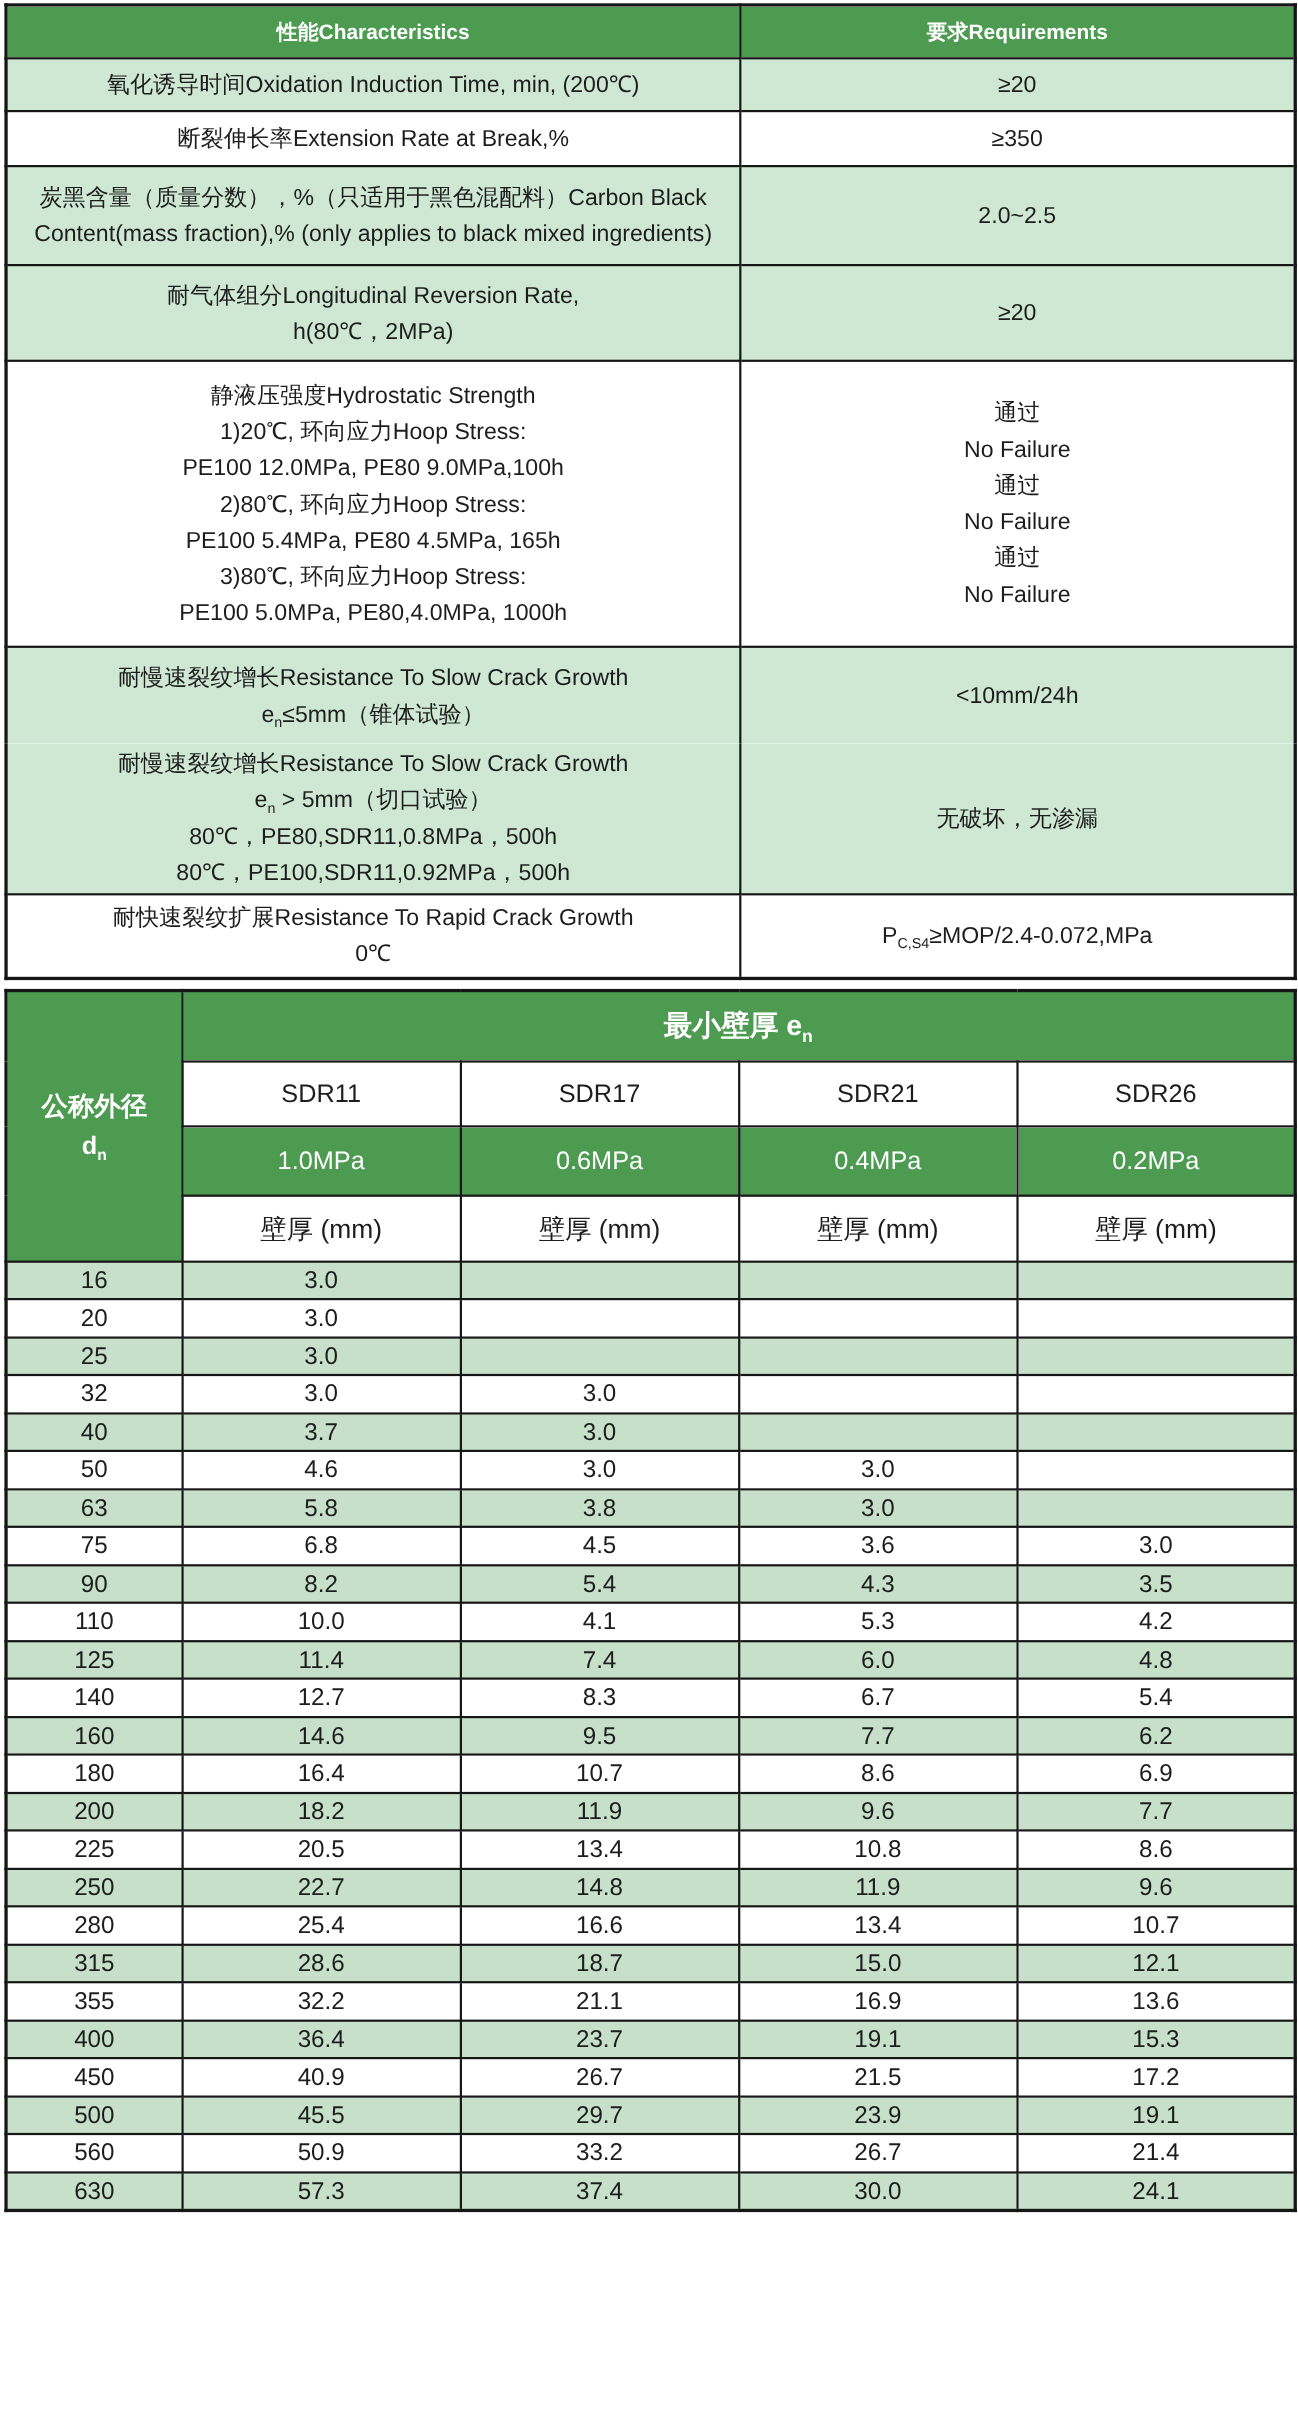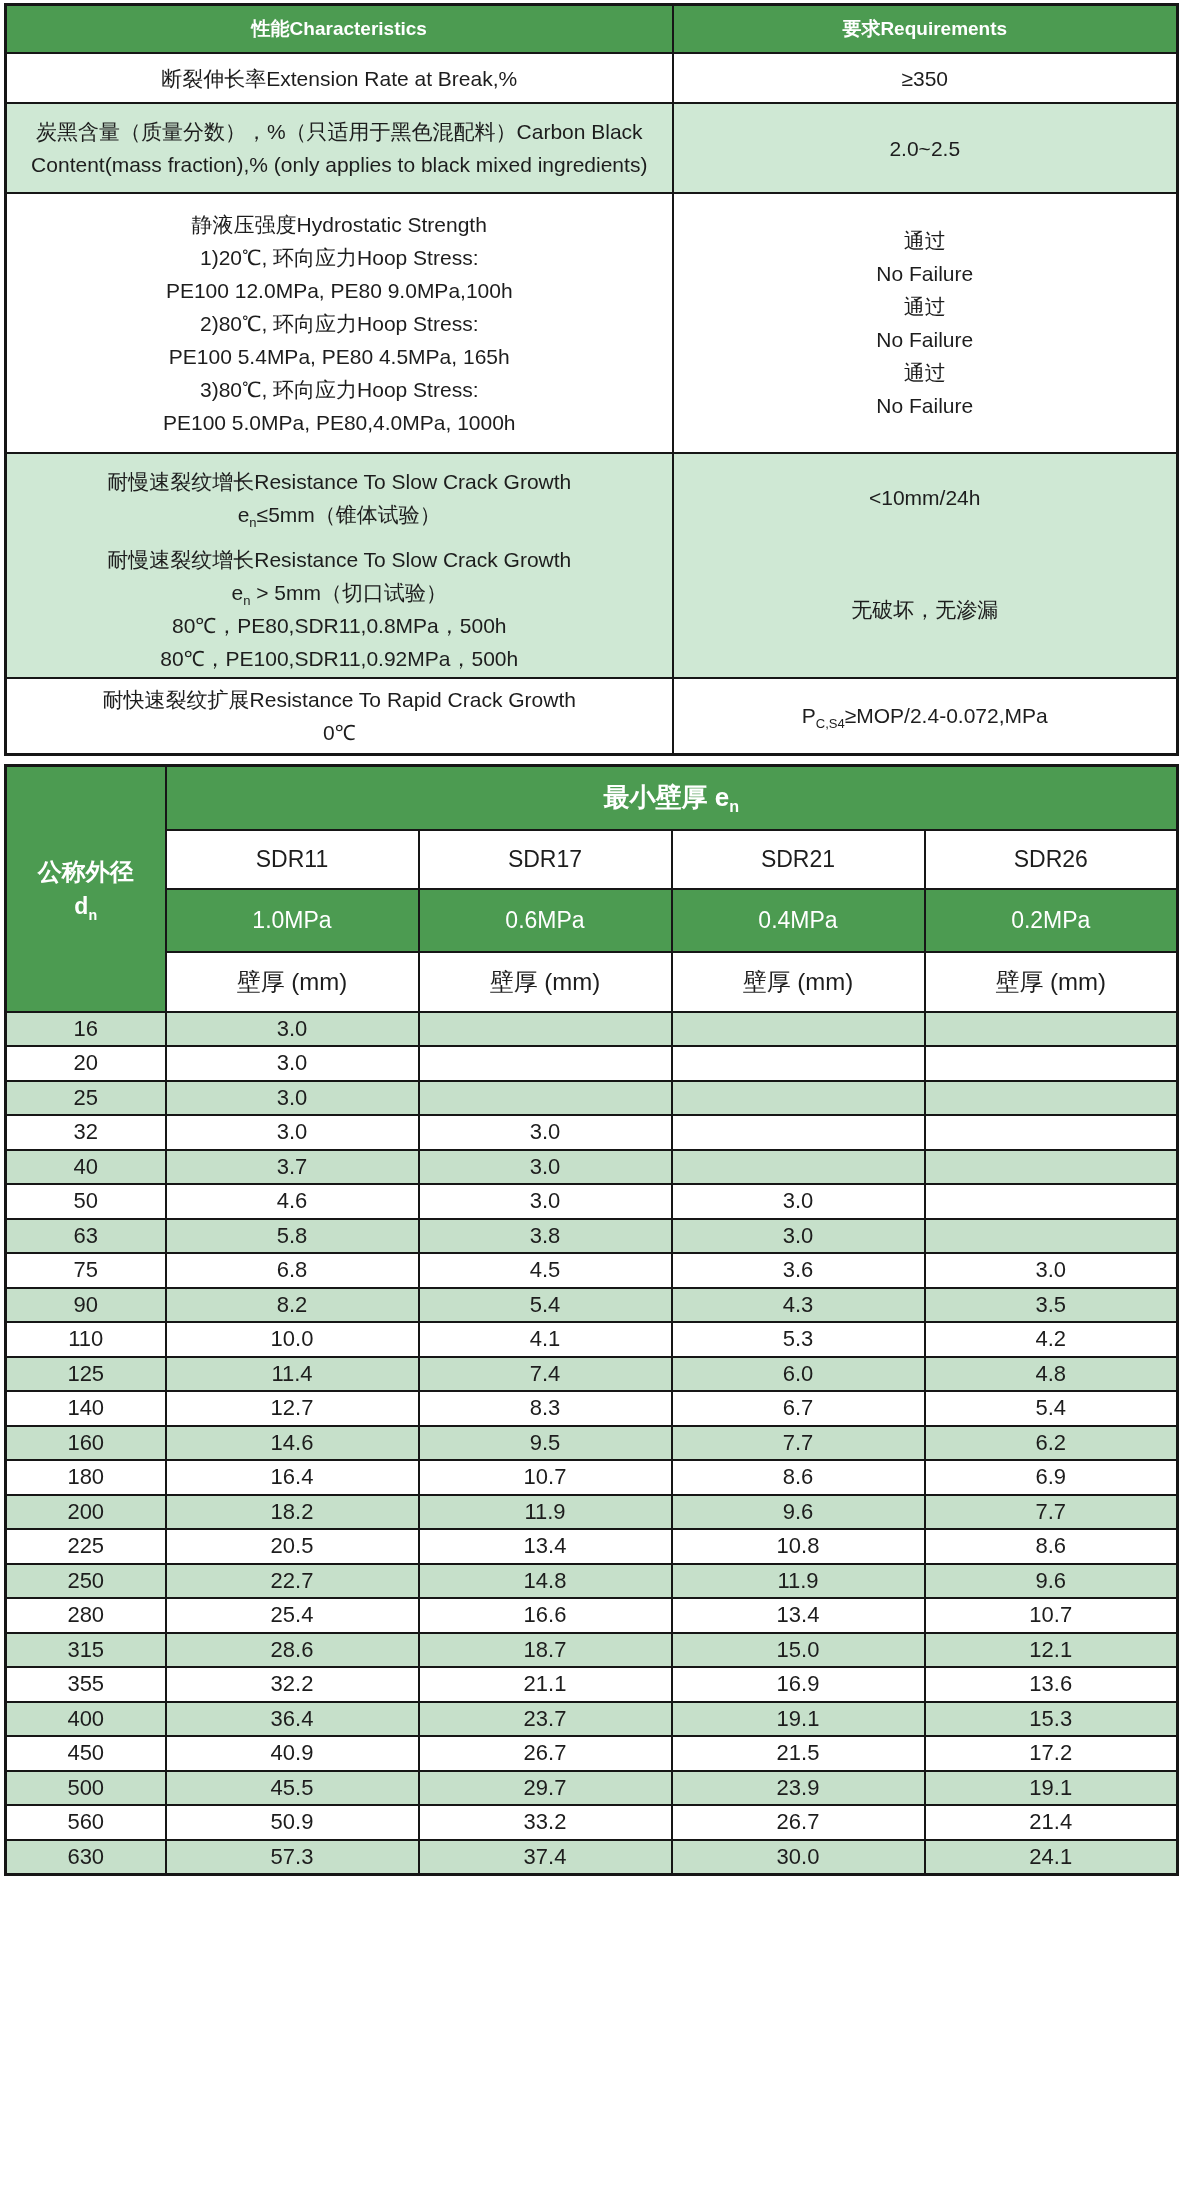--- a/index.html
+++ b/index.html
@@ -49,34 +49,51 @@
         <col style="width:667px">
         <col style="width:505px">
       </colgroup>
     <thead>
       <tr>
         <th>性能Characteristics</th>
         <th>要求Requirements</th>
       </tr>
     </thead>
     <tbody id="t1-body">
+        <tr class="g" style="height: 48px;">
+          <td>
+            <div>氧化诱导时间Oxidation Induction Time, min, (200℃)</div>
+          </td>
+          <td>
+            <div>≥20</div>
+          </td>
+        </tr>
         <tr class="w" style="height: 50px;">
           <td>
             <div>断裂伸长率Extension Rate at Break,%</div>
           </td>
           <td>
             <div>≥350</div>
           </td>
         </tr>
         <tr class="g" style="height: 90px; margin-top: 44px;">
           <td>
             <div>炭黑含量（质量分数），%（只适用于黑色混配料）Carbon Black Content(mass fraction),% (only applies to black mixed ingredients)</div>
           </td>
           <td>
             <div>2.0~2.5</div>
+          </td>
+        </tr>
+        <tr class="g" style="height: 87px;">
+          <td>
+            <div>耐气体组分Longitudinal Reversion Rate,</div>
+            <div>h(80℃，2MPa)</div>
+          </td>
+          <td>
+            <div>≥20</div>
           </td>
         </tr>
         <tr class="w" style="height: 260px;">
           <td>
             <div>静液压强度Hydrostatic Strength</div>
             <div>1)20℃, 环向应力Hoop Stress:</div>
             <div>PE100 12.0MPa, PE80 9.0MPa,100h</div>
             <div>2)80℃, 环向应力Hoop Stress:</div>
             <div>PE100 5.4MPa, PE80 4.5MPa, 165h</div>
             <div>3)80℃, 环向应力Hoop Stress:</div>

